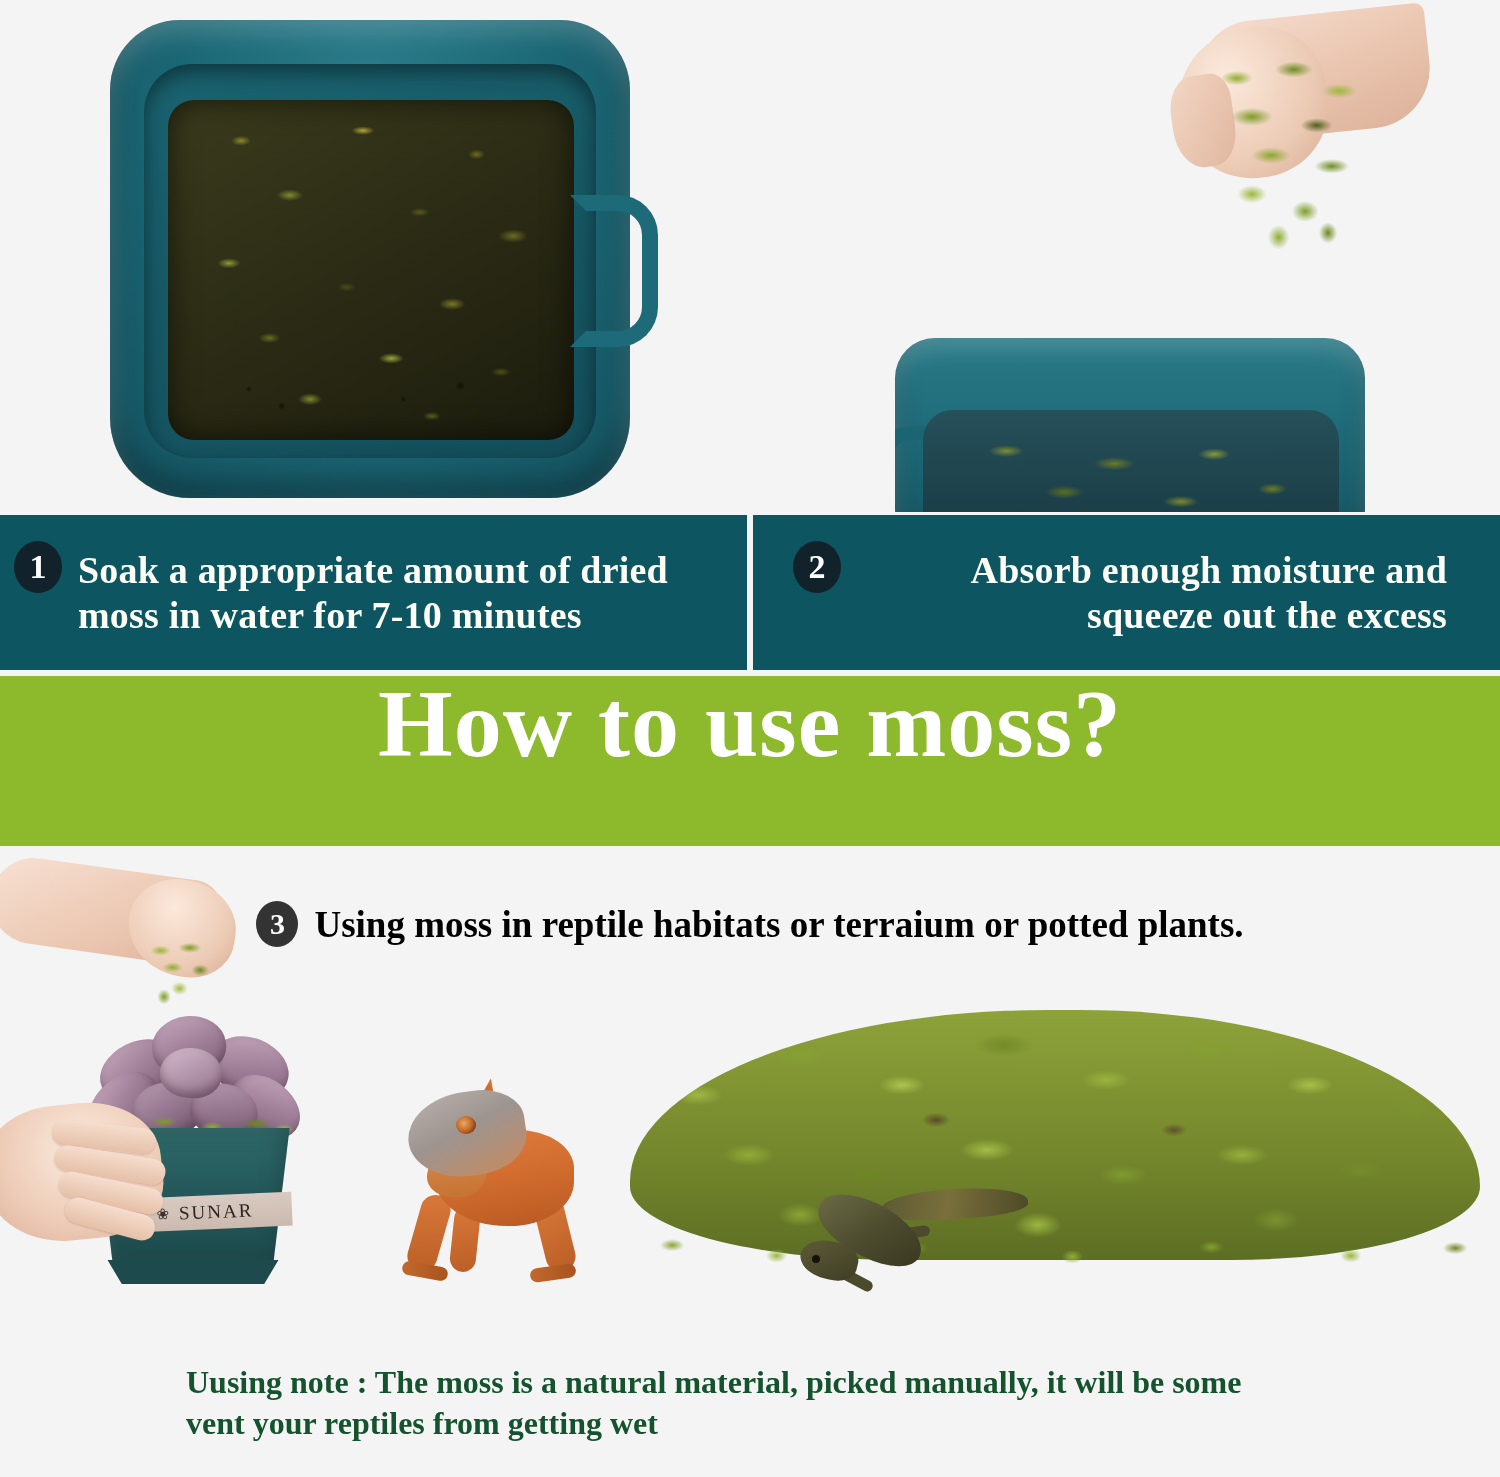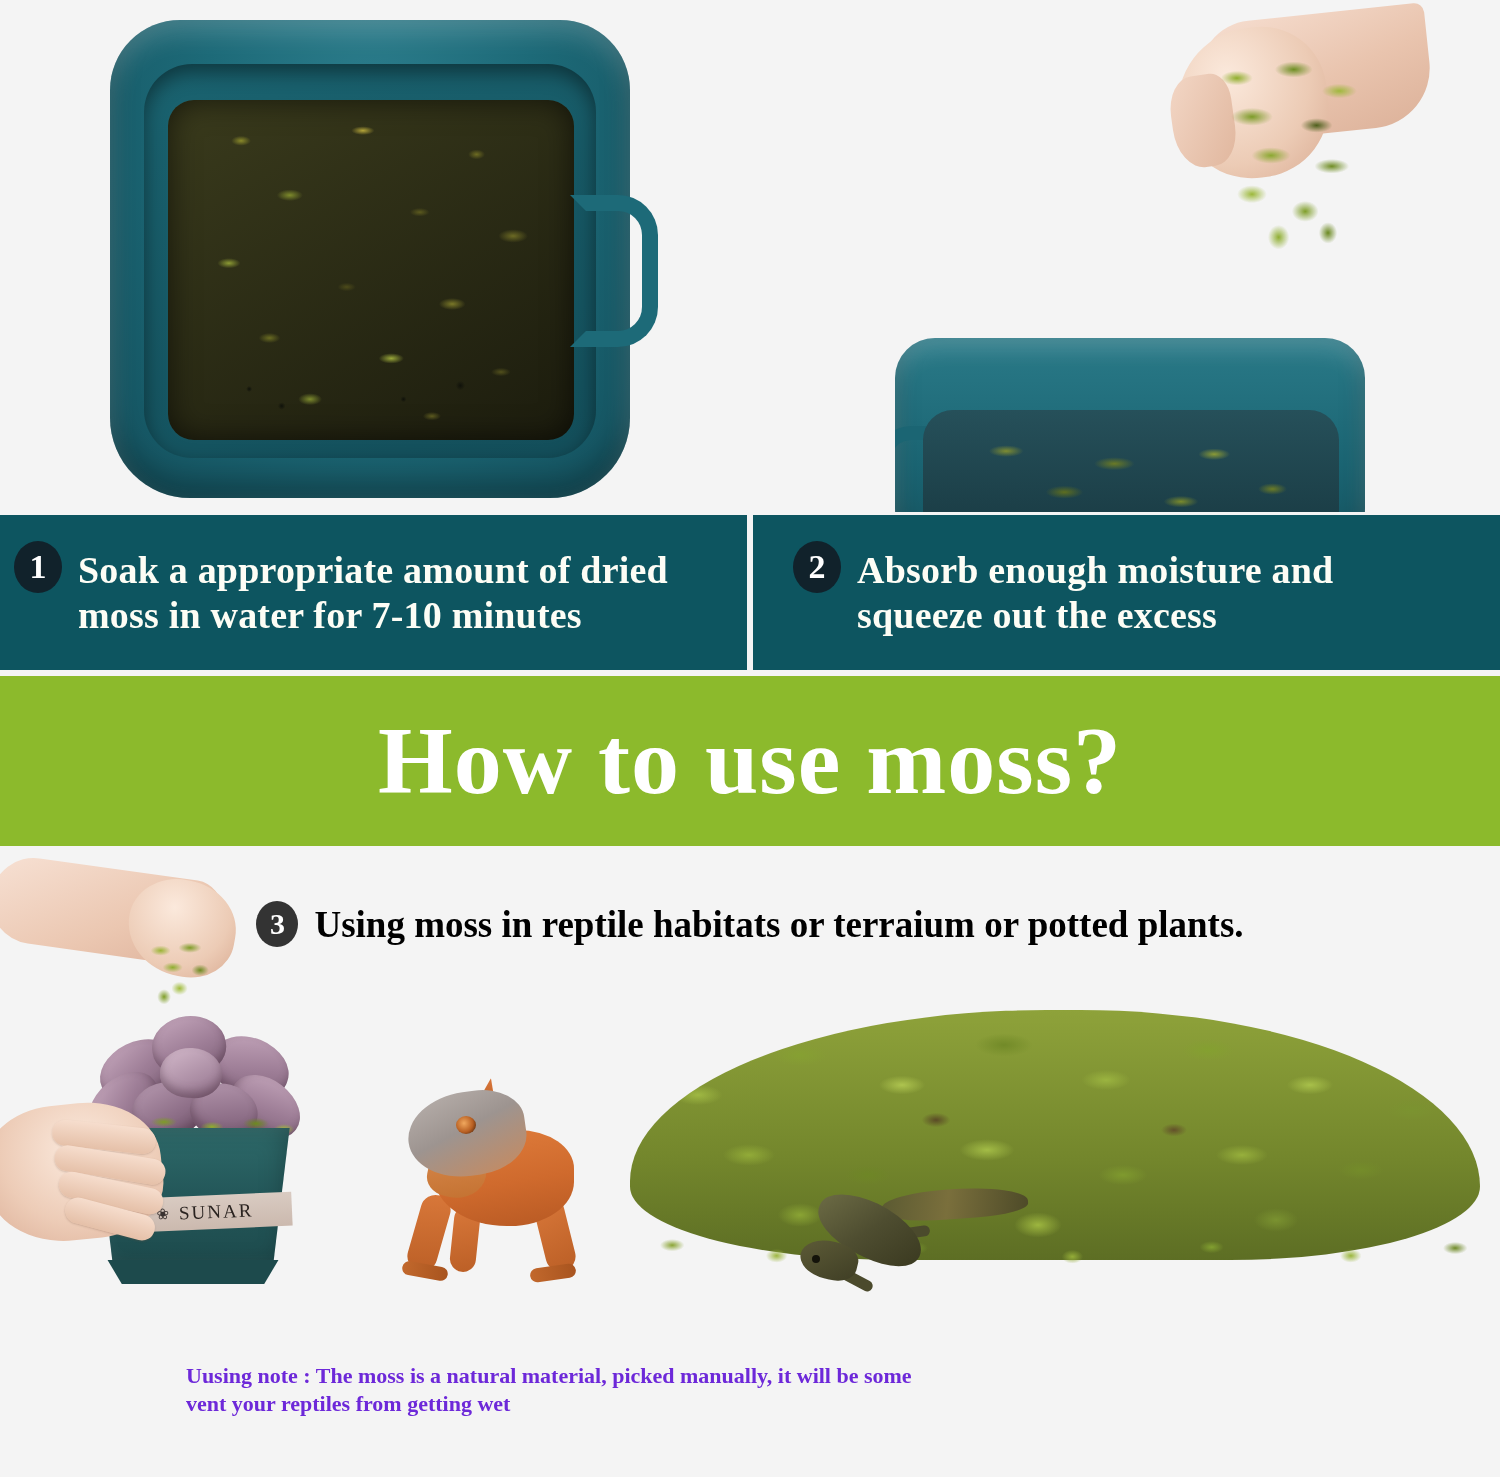--- a/index.html
+++ b/index.html
@@ -214,31 +214,31 @@
   }
   .caption-text {
     color: #fdfdf5;
     font-size: 38px;
     font-weight: bold;
     line-height: 1.18;
     letter-spacing: 0.2px;
     max-width: 650px;
   }
   .caption.step2 { padding-left: 40px; }
-  .caption.step2 .caption-text { max-width: 590px; }
+  .caption.step2 .caption-text { max-width: 590px; text-align: right; }
 
   
   .title-banner {
     position: absolute;
     left: 0; top: 676px;
     width: 1500px;
     height: 170px;
     background: #8cba2c;
     display: flex;
-    align-items: center;
+    align-items: flex-start;
     justify-content: center;
   }
   .title-text {
     color: #ffffff;
     font-size: 96px;
     font-weight: bold;
     font-family: "Liberation Serif", serif;
     letter-spacing: 1px;
     line-height: 1;
   }
@@ -543,22 +543,22 @@
     background: #4b4a2c;
   }
   .sal-leg.a { left: 40px; top: 90px; transform: rotate(28deg); }
   .sal-leg.b { left: 96px; top: 42px; transform: rotate(-8deg); }
 
   
   .note {
     position: absolute;
     left: 186px; top: 1362px;
     width: 1180px;
-    color: #6d28d9;
-    font-size: 22px;
+    color: #14532d;
+    font-size: 32px;
     line-height: 1.28;
     font-family: "Liberation Serif", serif;
     font-weight: bold;
   }
   .note-line { display: block; white-space: pre; }
 </style>
 </head>
 <body>
 
 <div id="page">

